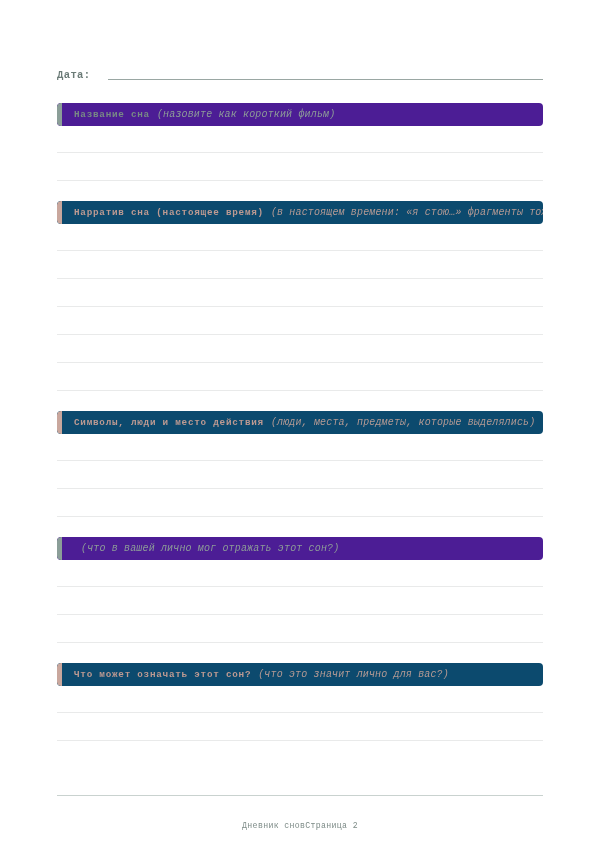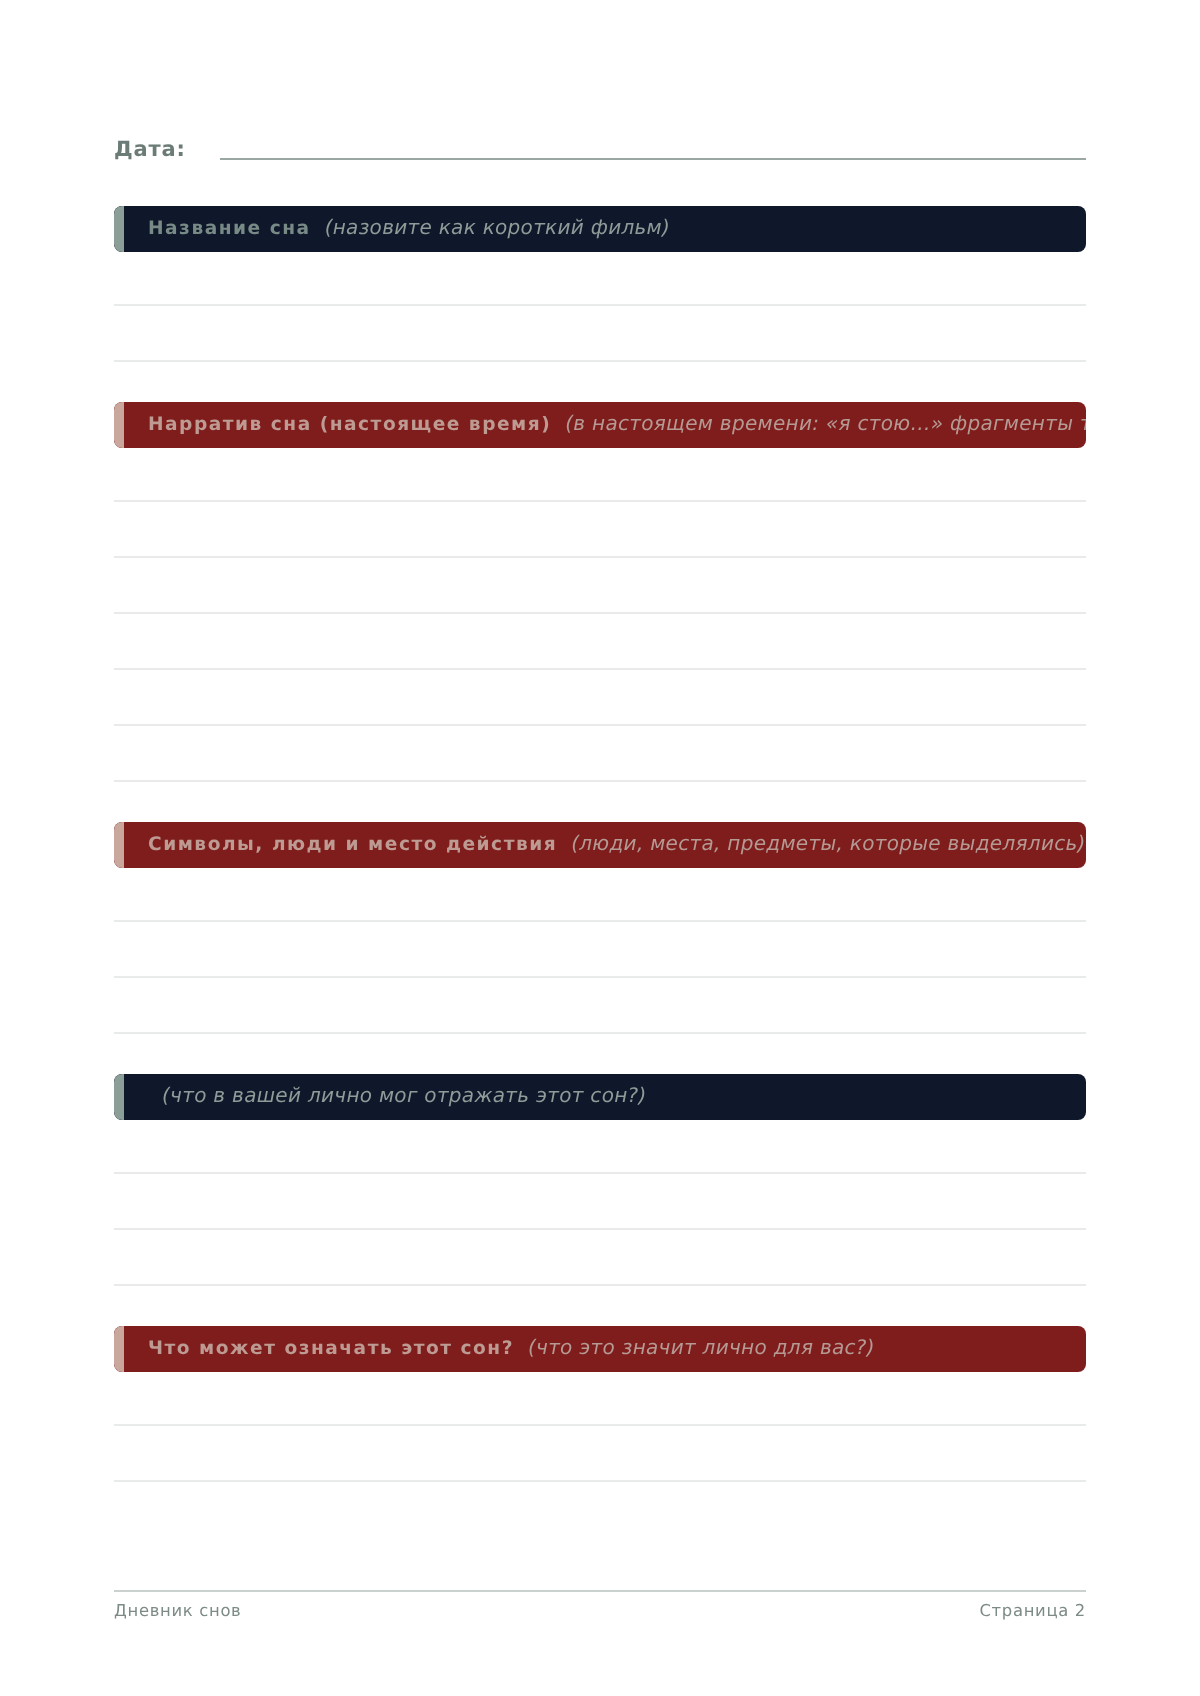--- a/index.html
+++ b/index.html
@@ -14,20 +14,21 @@
     -webkit-font-smoothing: antialiased;
   }
 
   .page {
     position: relative;
     width: 600px;
     height: 848px;
     box-sizing: border-box;
     padding: 0;
     background: #ffffff;
+    font-family: Liberation Mono, monospace;
   }
 
   .content {
     position: absolute;
     left: 57px;
     top: 0;
     width: 486px;
   }
 
   
@@ -87,27 +88,27 @@
   }
   .bar-hint {
     font-size: 10px;
     font-style: italic;
     letter-spacing: 0.15px;
     margin-left: 7px;
     white-space: nowrap;
   }
 
   
-  .sec-green .section-bar { background: #0f172a; text-align: center; }
+  .sec-green .section-bar { background: #4c1d95; text-align: center; }
   .sec-green .accent { background: #8b9e98; }
   .sec-green .bar-title { color: #788a85; }
   .sec-green .bar-hint  { color: #8d9c98; }
 
   
-  .sec-rose .section-bar { background: #7f1d1d; }
+  .sec-rose .section-bar { background: #0c4a6e; }
   .sec-rose .accent { background: #c9a79d; }
   .sec-rose .bar-title { color: #bd9a92; }
   .sec-rose .bar-hint  { color: #b59a94; }
 
   .lines {
     margin-top: 0;
   }
   .rule-line {
     height: 27px;
     border-bottom: 1px solid #e9eaea;
@@ -123,23 +124,23 @@
     width: 486px;
     top: 795px;
   }
   .footer-rule {
     height: 1px;
     background: #c9d2cf;
     width: 100%;
   }
   .footer-row {
     display: flex;
-    justify-content: space-between;
+    justify-content: center;
     align-items: center;
-    margin-top: 4px;
+    margin-top: 25px;
     font-size: 8.2px;
     color: #7d8b87;
     letter-spacing: 0.35px;
   }
 </style>
 </head>
 <body>
 
 <div class="page">
 

